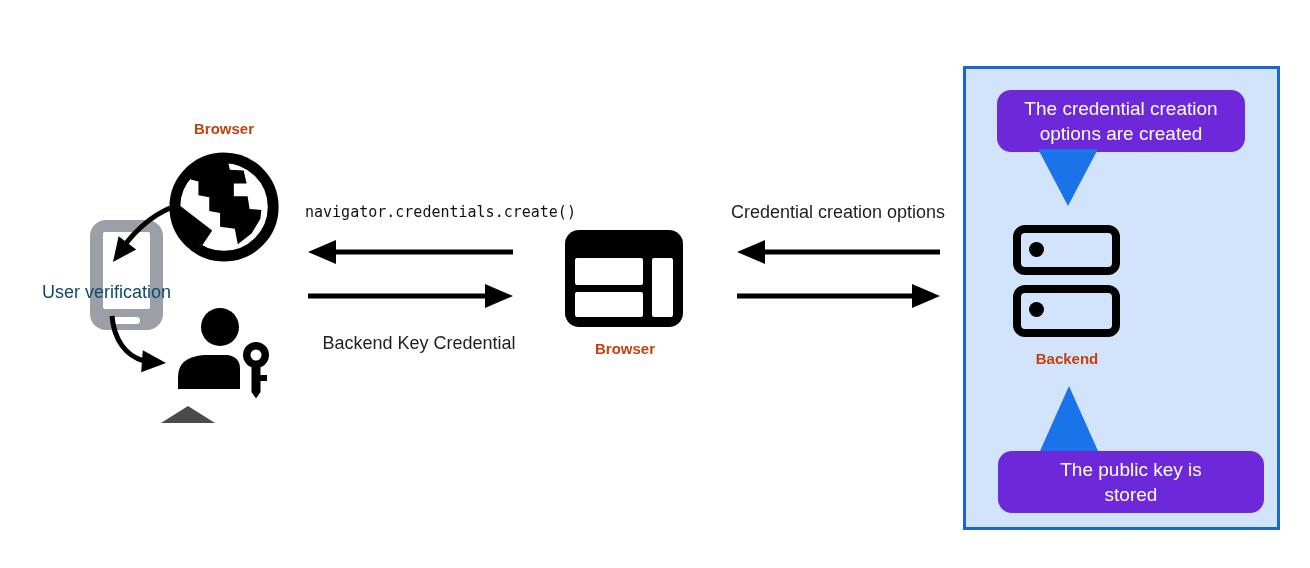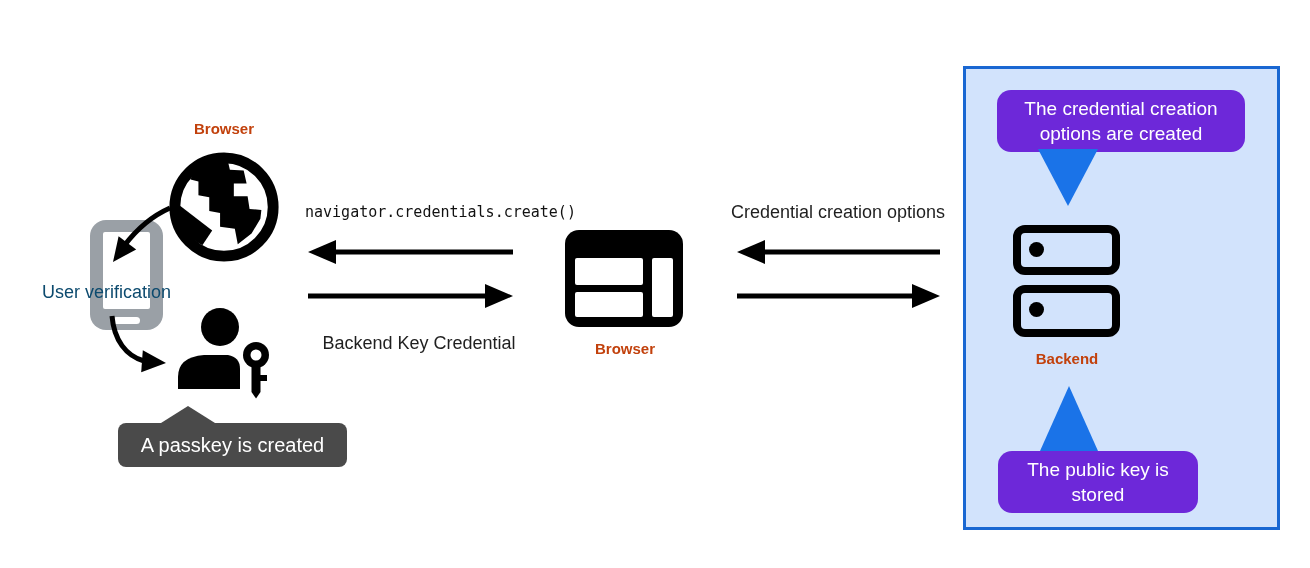--- a/index.html
+++ b/index.html
@@ -98,21 +98,21 @@
     display: flex; align-items: center; justify-content: center;
     text-align: center; white-space: pre-line;
   }
   #bubble-top { left: 31px; top: 21px; width: 248px; height: 62px; }
   #bubble-top-arrow {
     position: absolute; left: 72px; top: 80px; width: 0; height: 0;
     border-left: 30px solid transparent;
     border-right: 30px solid transparent;
     border-top: 57px solid #1a73e8;
   }
-  #bubble-bottom { left: 32px; top: 382px; width: 200px; height: 62px; }
+  #bubble-bottom { left: 32px; top: 382px; width: 266px; height: 62px; }
   #bubble-bottom-arrow {
     position: absolute; left: 74px; top: 317px; width: 0; height: 0;
     border-left: 29px solid transparent;
     border-right: 29px solid transparent;
     border-bottom: 65px solid #1a73e8;
   }
   .server-unit {
     position: absolute; left: 47px; width: 107px;
     border: 8px solid #000; border-radius: 12px;
     background: transparent;
@@ -159,23 +159,20 @@
     <circle cx="44" cy="24" r="19" fill="#000"></circle>
     <path fill="#000" d="M 2 86 L 2 74 Q 2 54 28 52 L 52 52 Q 64 54 64 66 L 64 86 Z"></path>
     <circle cx="80" cy="52" r="13" fill="#000"></circle>
     <circle cx="80" cy="52" r="5.5" fill="#ffffff"></circle>
     <rect x="75.5" y="63" width="9" height="26" fill="#000"></rect>
     <rect x="84" y="72" width="7" height="6" fill="#000"></rect>
     <polygon points="75.5,89 84.5,89 80,95.5" fill="#000"></polygon>
   </svg>
 
   <div id="passkey-tooltip-arrow" class="abs"></div>
-  <div id="passkey-tooltip" class="abs">
-    <span>A passkey is created</span>
-  </div>
 
   <div id="create-call-label" class="abs code-label">navigator.credentials.create()</div>
 
   <div id="pkc-label" class="abs flow-label">Backend Key Credential</div>
 
   <div id="frontend-icon" class="abs">
     <div id="fe-cell-top" class="fe-cell"></div>
     <div id="fe-cell-bottom" class="fe-cell"></div>
     <div id="fe-cell-right" class="fe-cell"></div>
   </div>

